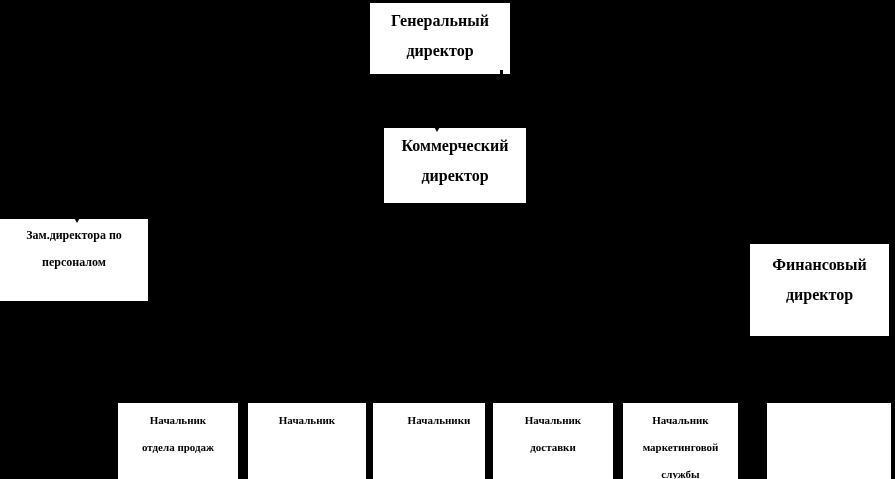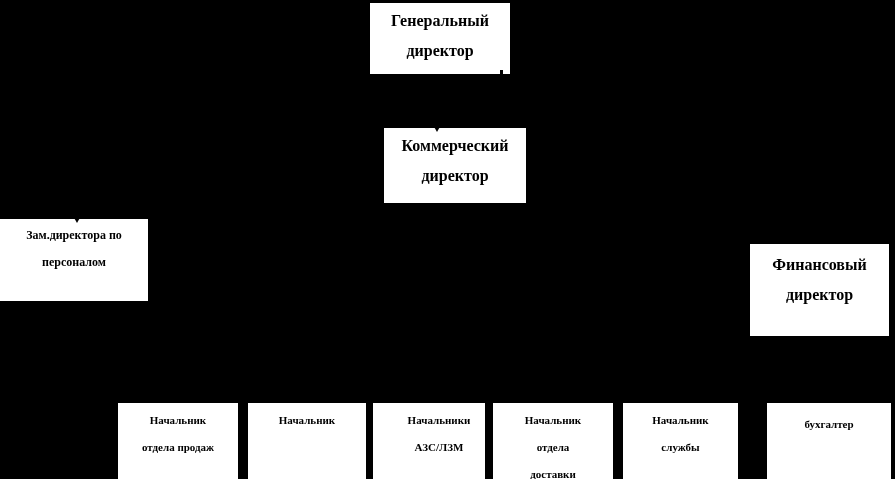--- a/index.html
+++ b/index.html
@@ -68,35 +68,33 @@
     <span class="line">Начальник</span>
     <span class="line">отдела продаж</span>
   </div>
 
   <div class="node node-sm" style="left:248px; top:403px; width:118px; height:76px;">
     <span class="line">Начальник</span>
   </div>
 
   <div class="node node-sm" style="left:373px; top:403px; width:112px; height:76px;padding-left:20px;">
     <span class="line">Начальники</span>
-    <span class="line">АЗС/ЛЗМ</span>
   </div>
 
   <div class="node node-sm" style="left:493px; top:403px; width:120px; height:76px;">
     <span class="line">Начальник</span>
-    <span class="line">отдела</span>
     <span class="line">доставки</span>
   </div>
 
   <div class="node node-sm" style="left:623px; top:403px; width:115px; height:76px;">
     <span class="line">Начальник</span>
+    <span class="line">маркетинговой</span>
     <span class="line">службы</span>
   </div>
 
   <div class="node node-sm" style="left:767px; top:403px; width:124px; height:76px; padding-top:8px;">
-    <span class="line">бухгалтер</span>
   </div>
 
   <div class="connector-tick" style="left:500px; top:70px; width:3px; height:5px;"></div>
   <div class="arrowhead-down" style="left:433px; top:125px;"></div>
   <div class="arrowhead-down" style="left:73px; top:216px;"></div>
 
 </div>
 
 </body></html>

